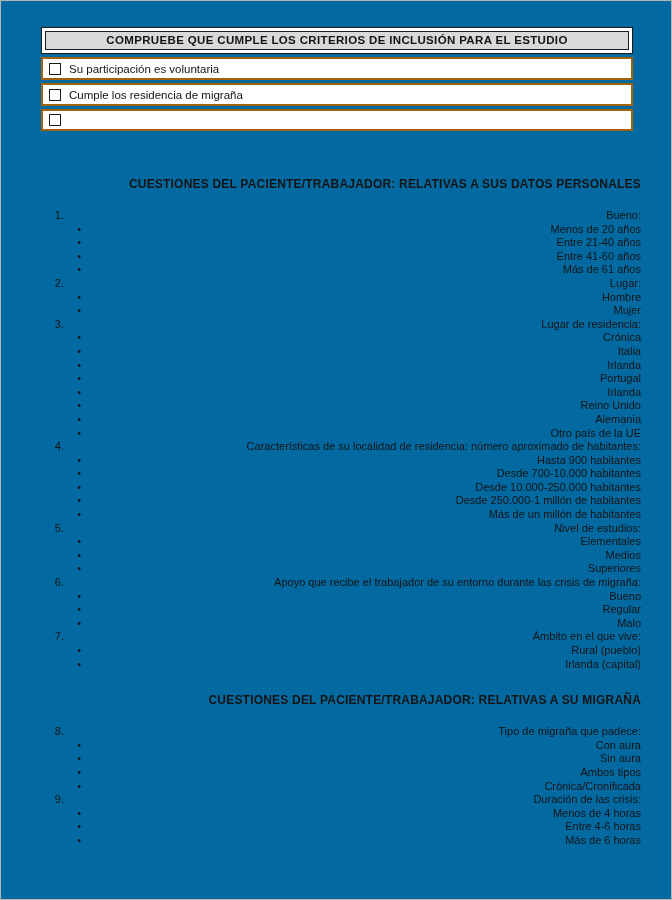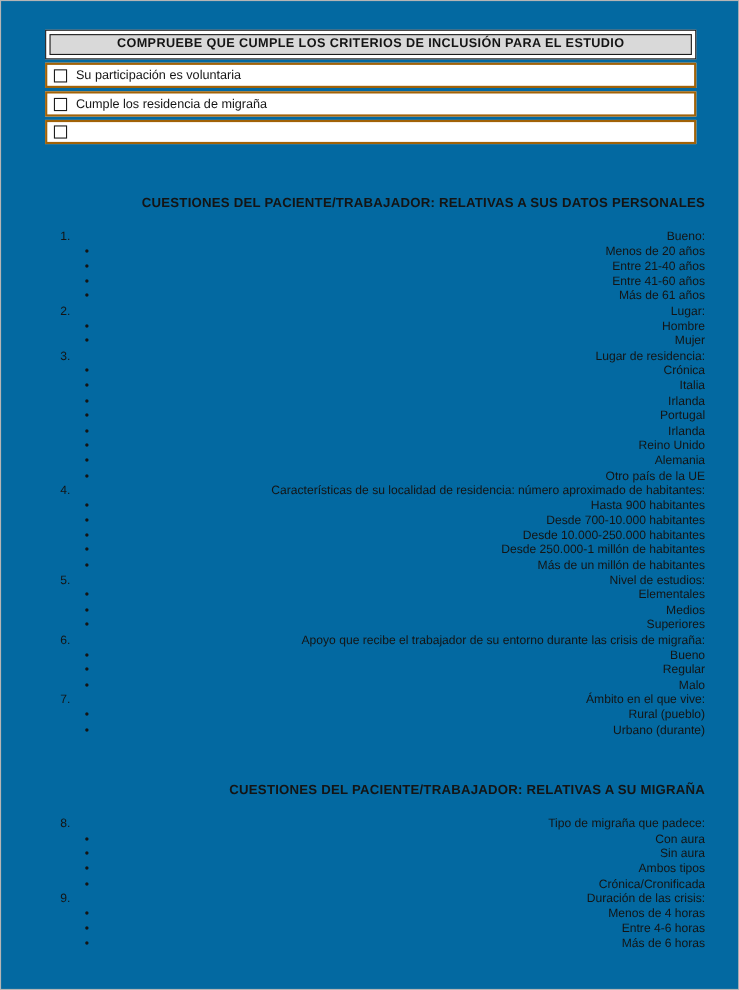--- a/index.html
+++ b/index.html
@@ -48,21 +48,21 @@
   .checkbox {
     width:12px; height:12px;
     border:1.4px solid #1c1c1c;
     background:#ffffff;
     flex:0 0 auto;
   }
   .check-label { font-size:11.5px; padding-top:1px; }
 
   
   .section { margin-top:46px;text-align:right; }
-  .section + .section { margin-top:40px; }
+  .section + .section { margin-top:22px; }
   .section-heading {
     font-weight:bold;
     font-size:12px;
     letter-spacing:0.2px;
   }
   .questions {
     margin-top:18px;
     margin-left:20px;
     font-size:11px;
     line-height:13.6px;
@@ -284,21 +284,21 @@
       <span class="q-text">Ámbito en el que vive:</span>
     </div>
     <div>
   <div class="option">
     <span class="bullet">•</span>
     <span class="option-label">Rural (pueblo)</span>
   </div>
 
   <div class="option">
     <span class="bullet">•</span>
-    <span class="option-label">Urbano (durante)</span>
+    <span class="option-label">Irlanda (capital)</span>
   </div>
 </div>
   </div>
 </div>
   </div>
 
   <div class="section">
     <div class="section-heading">CUESTIONES DEL PACIENTE/TRABAJADOR: RELATIVAS A SU MIGRAÑA</div>
     <div class="questions">
   <div class="question">

